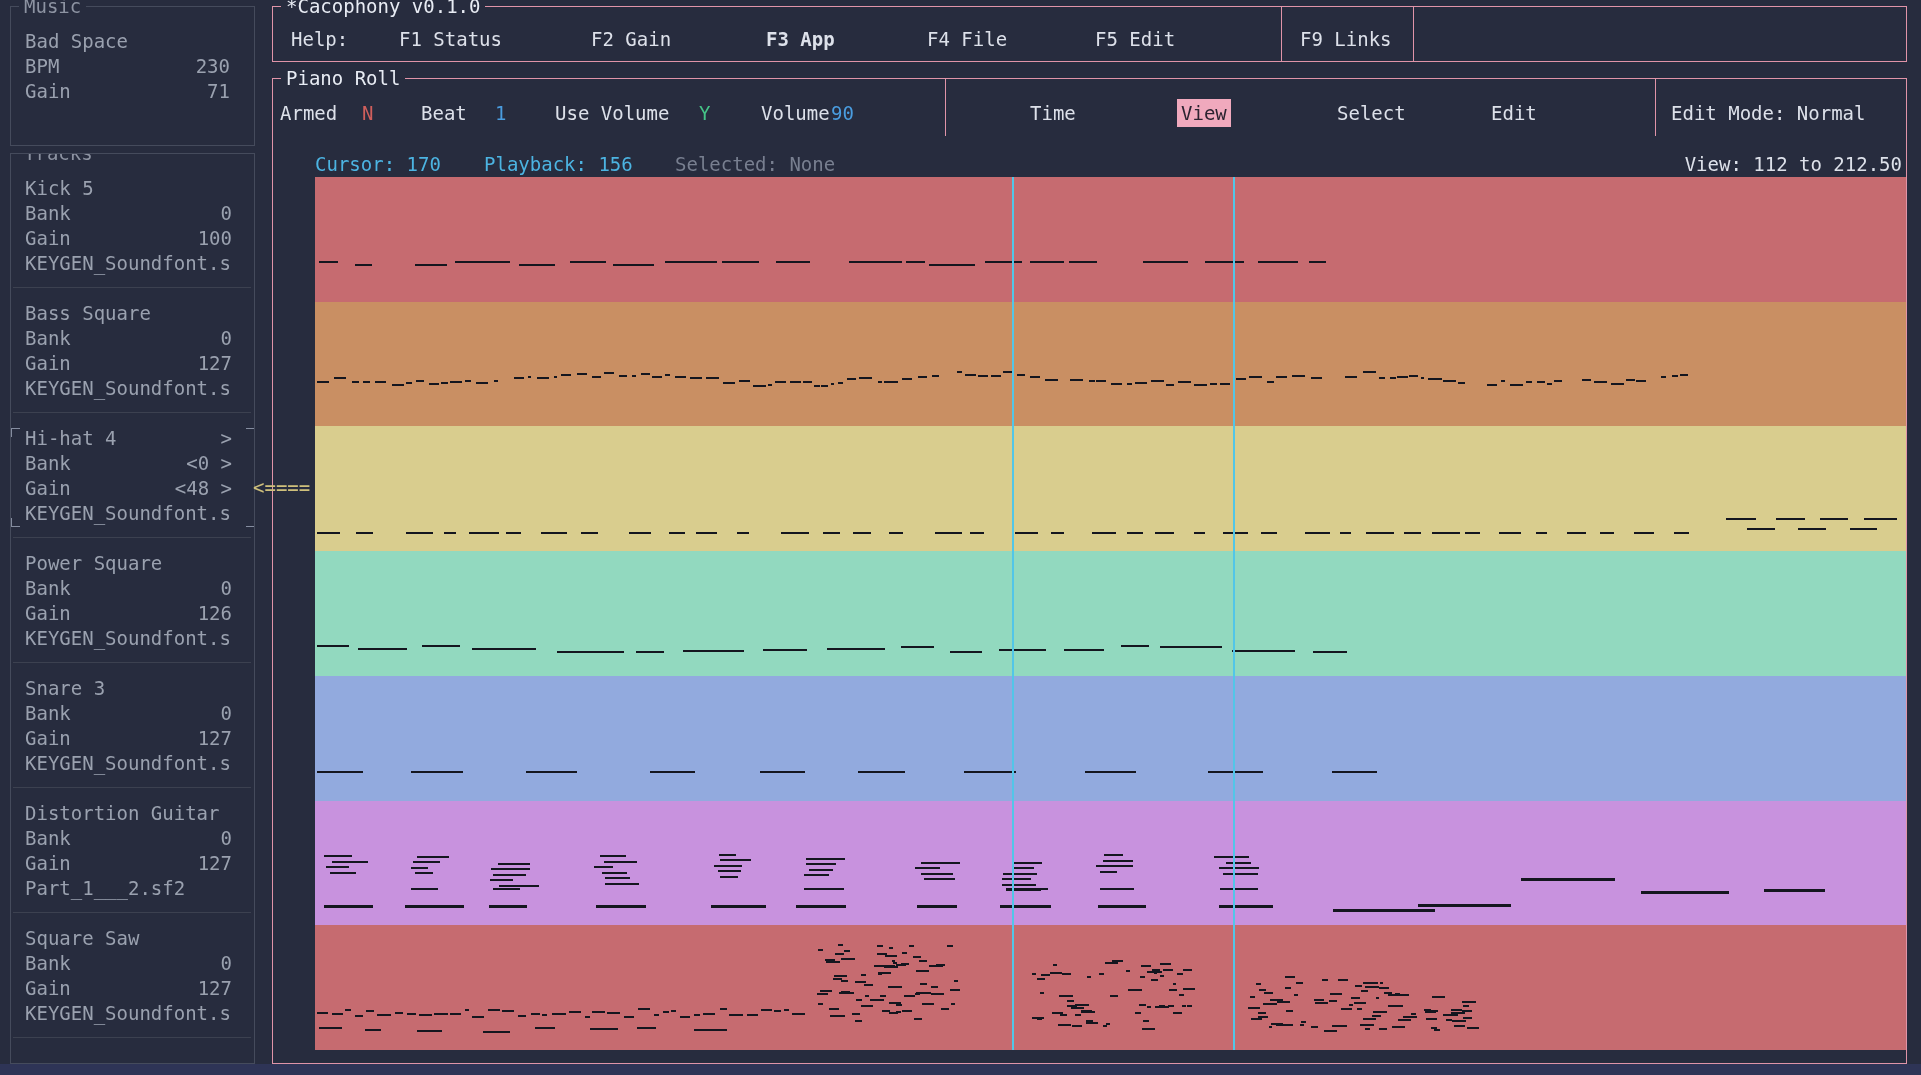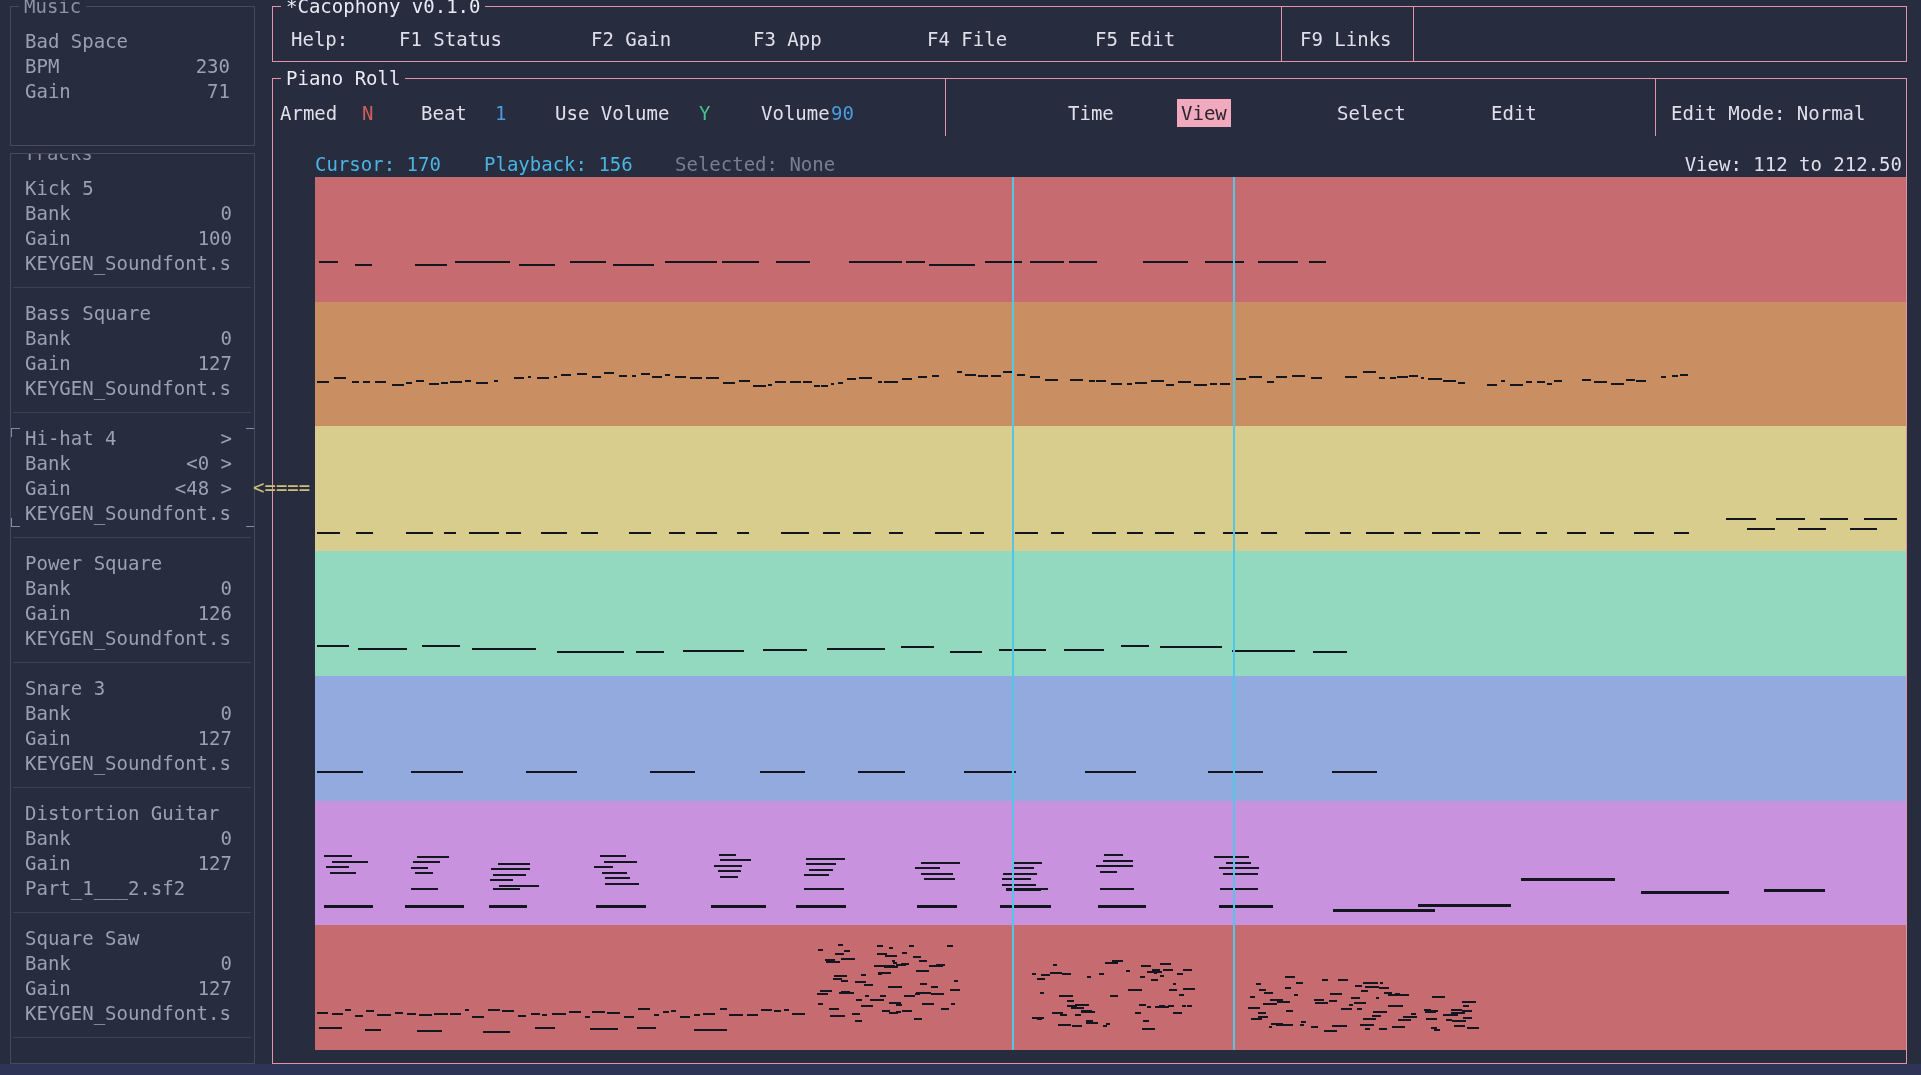--- a/index.html
+++ b/index.html
@@ -148,21 +148,21 @@
 </div>
 
 <div id="selection-arrow">&lt;====</div>
 
 <div class="panel pink" id="top-bar">
   <span class="panel-title">*Cacophony v0.1.0</span>
 
 <span class="mi" style="left: 18px;">Help:</span>
     <span class="mi" style="left: 126px;">F1 Status</span>
     <span class="mi" style="left: 318px;">F2 Gain</span>
-    <span class="mi" style="left: 480px;">F3 App</span>
+    <span class="mi" style="left: 493px; font-weight: bold;">F3 App</span>
     <span class="mi" style="left: 654px;">F4 File</span>
     <span class="mi" style="left: 822px;">F5 Edit</span>
     <div class="vdiv" style="left: 1008px;"></div>
     <div class="vdiv" style="left: 1140px;"></div>
     <span class="mi" style="left: 1027px;">F9 Links</span>
   </div>
 
 <div class="panel pink" id="piano-roll">
   <span class="panel-title">Piano Roll</span>
 
@@ -705,20 +705,20 @@
 <span class="ph" style="left: 7px;">Armed</span>
     <span class="ph" style="color: rgb(208, 95, 92); left: 89px;">N</span>
     <span class="ph" style="left: 148px; text-align: center;">Beat</span>
     <span class="ph" style="color: rgb(74, 157, 224); left: 222px;">1</span>
     <span class="ph" style="left: 282px;">Use Volume</span>
     <span class="ph" style="color: rgb(69, 196, 135); left: 426px;">Y</span>
     <span class="ph" style="left: 488px;">Volume</span>
     <span class="ph" style="color: rgb(74, 157, 224); left: 558px;">90</span>
     <div class="hdiv" style="left: 672px;"></div>
     <div class="hdiv" style="left: 1382px;"></div>
-    <span class="tab" style="left: 795px;">Time</span>
+    <span class="tab" style="left: 757px;">Time</span>
     <span class="tab active" style="left: 904px;">View</span>
     <span class="tab" style="left: 1064px;">Select</span>
     <span class="tab" style="left: 1218px;">Edit</span>
     <span class="ph" style="left: 1398px;">Edit Mode: Normal</span>
   </div>
 
 <div id="bottom-strip"></div>
 
 </body></html>

